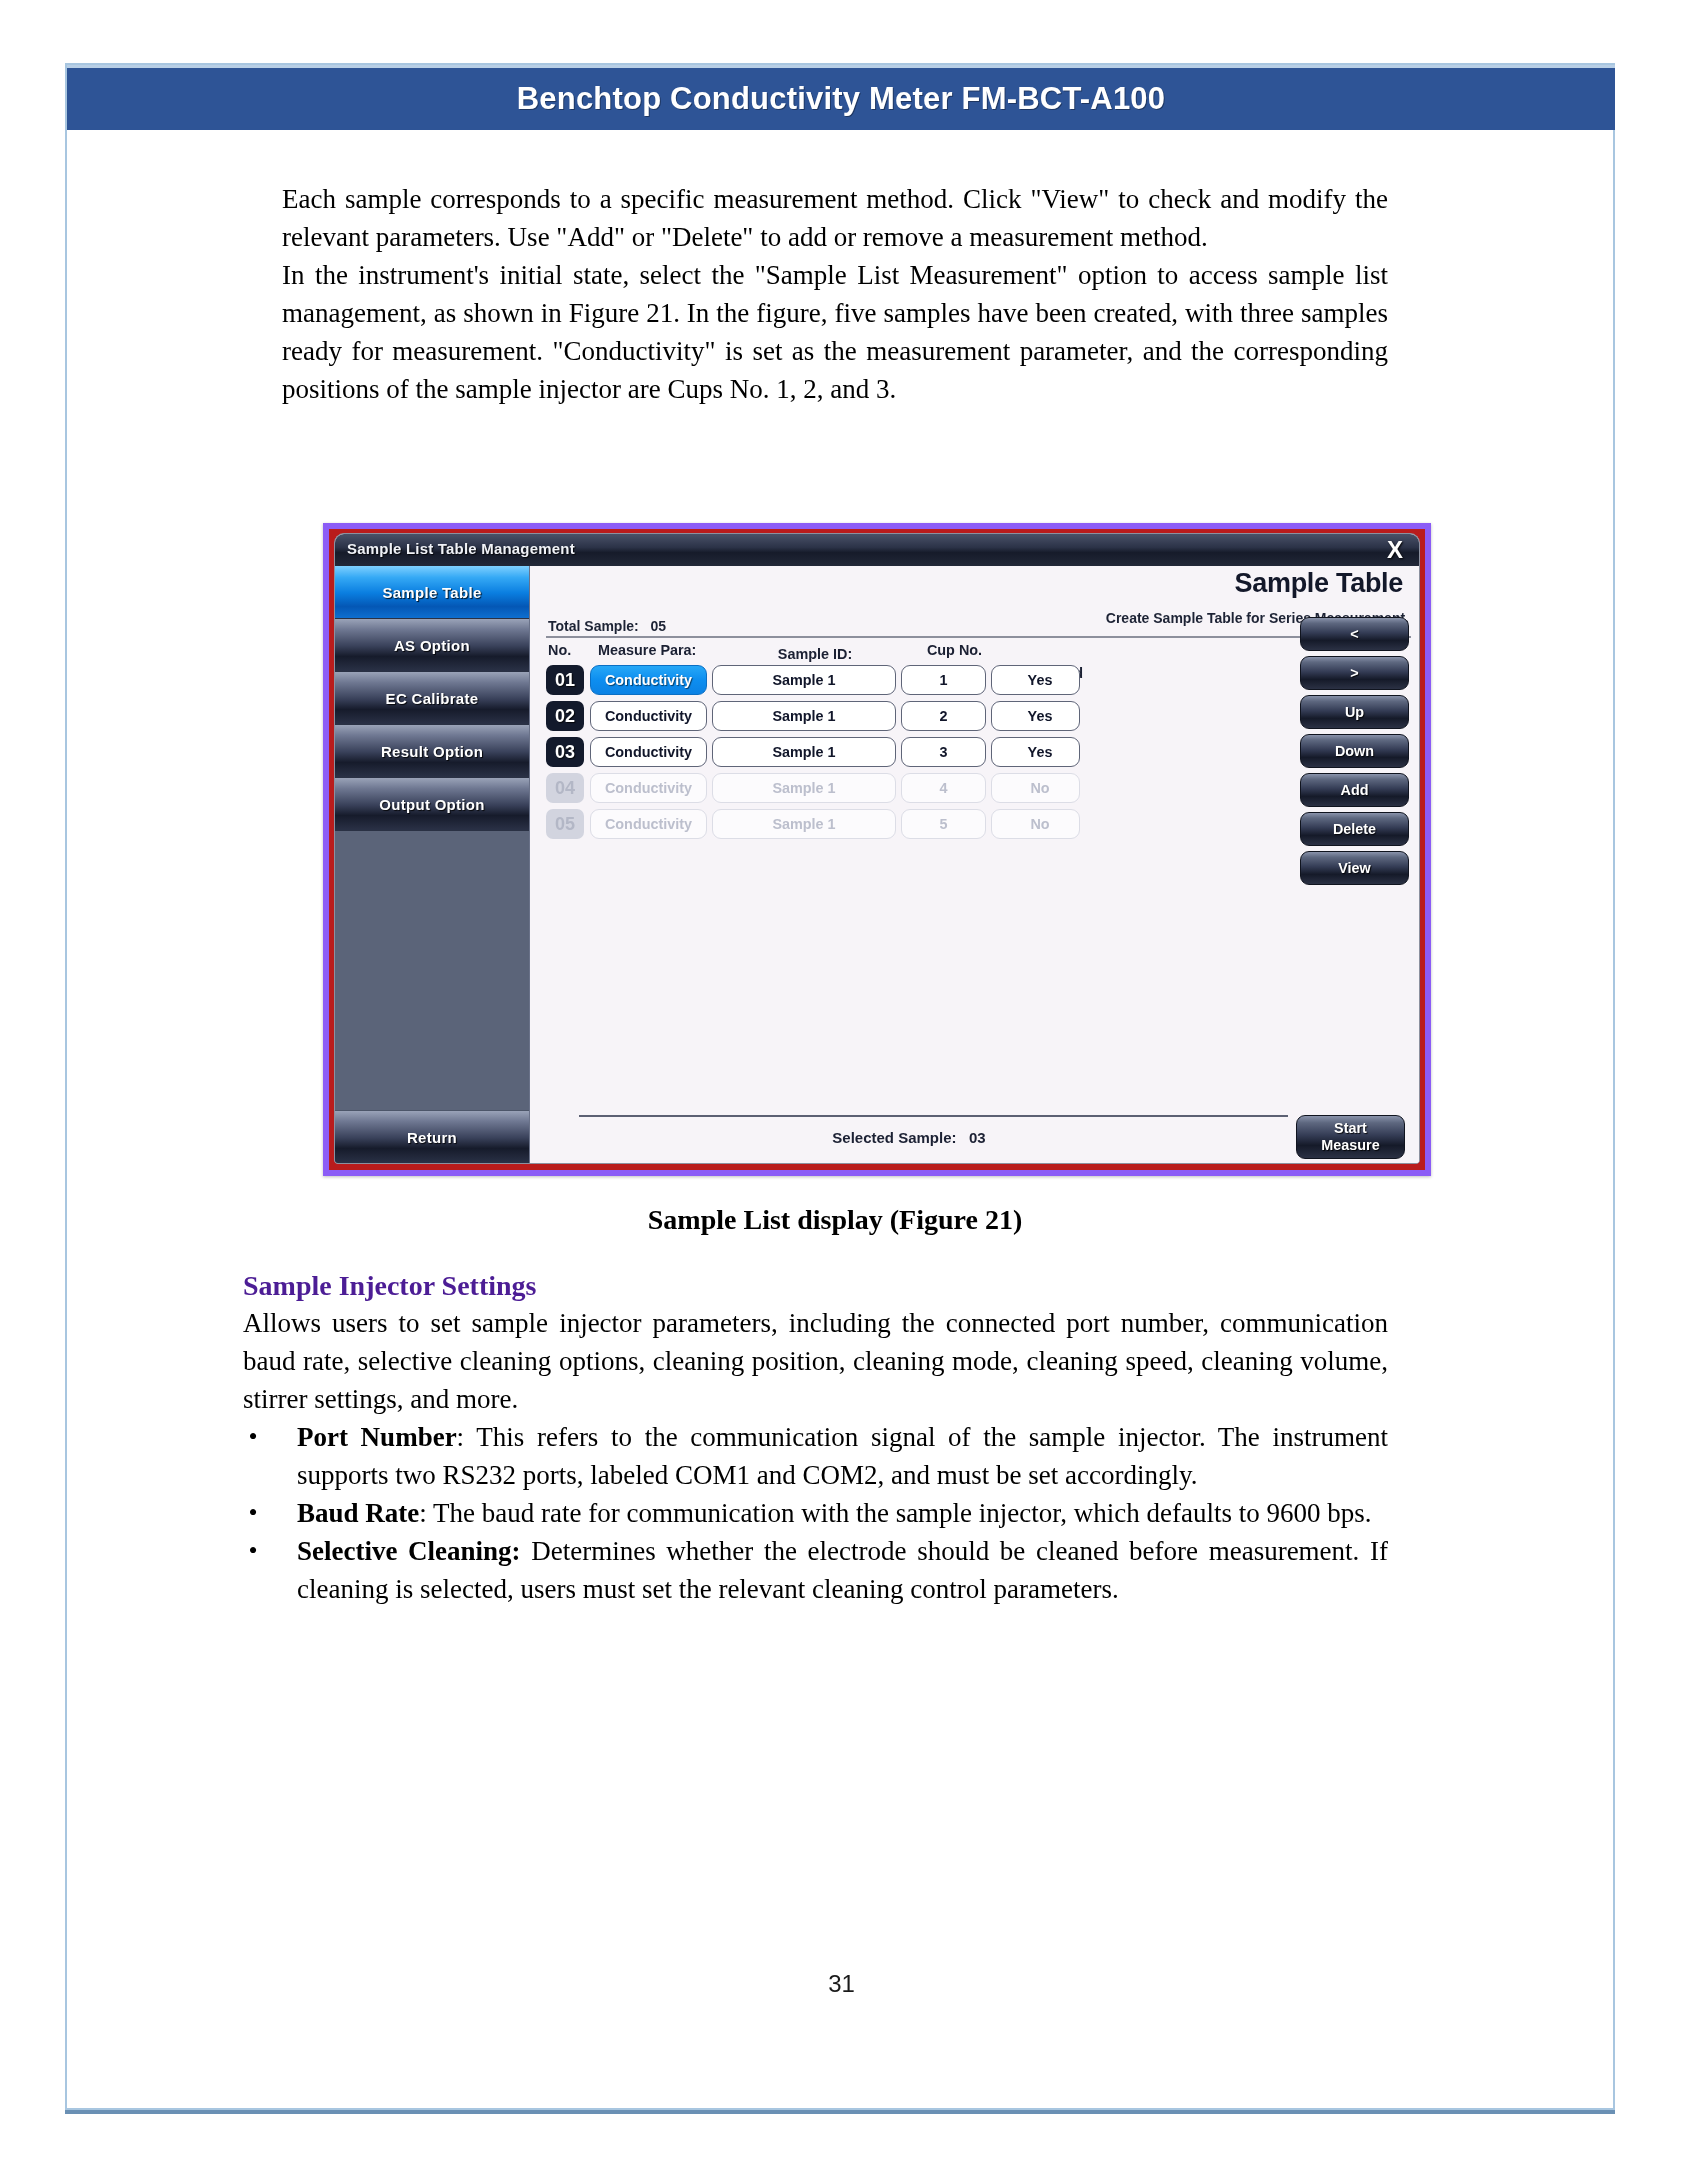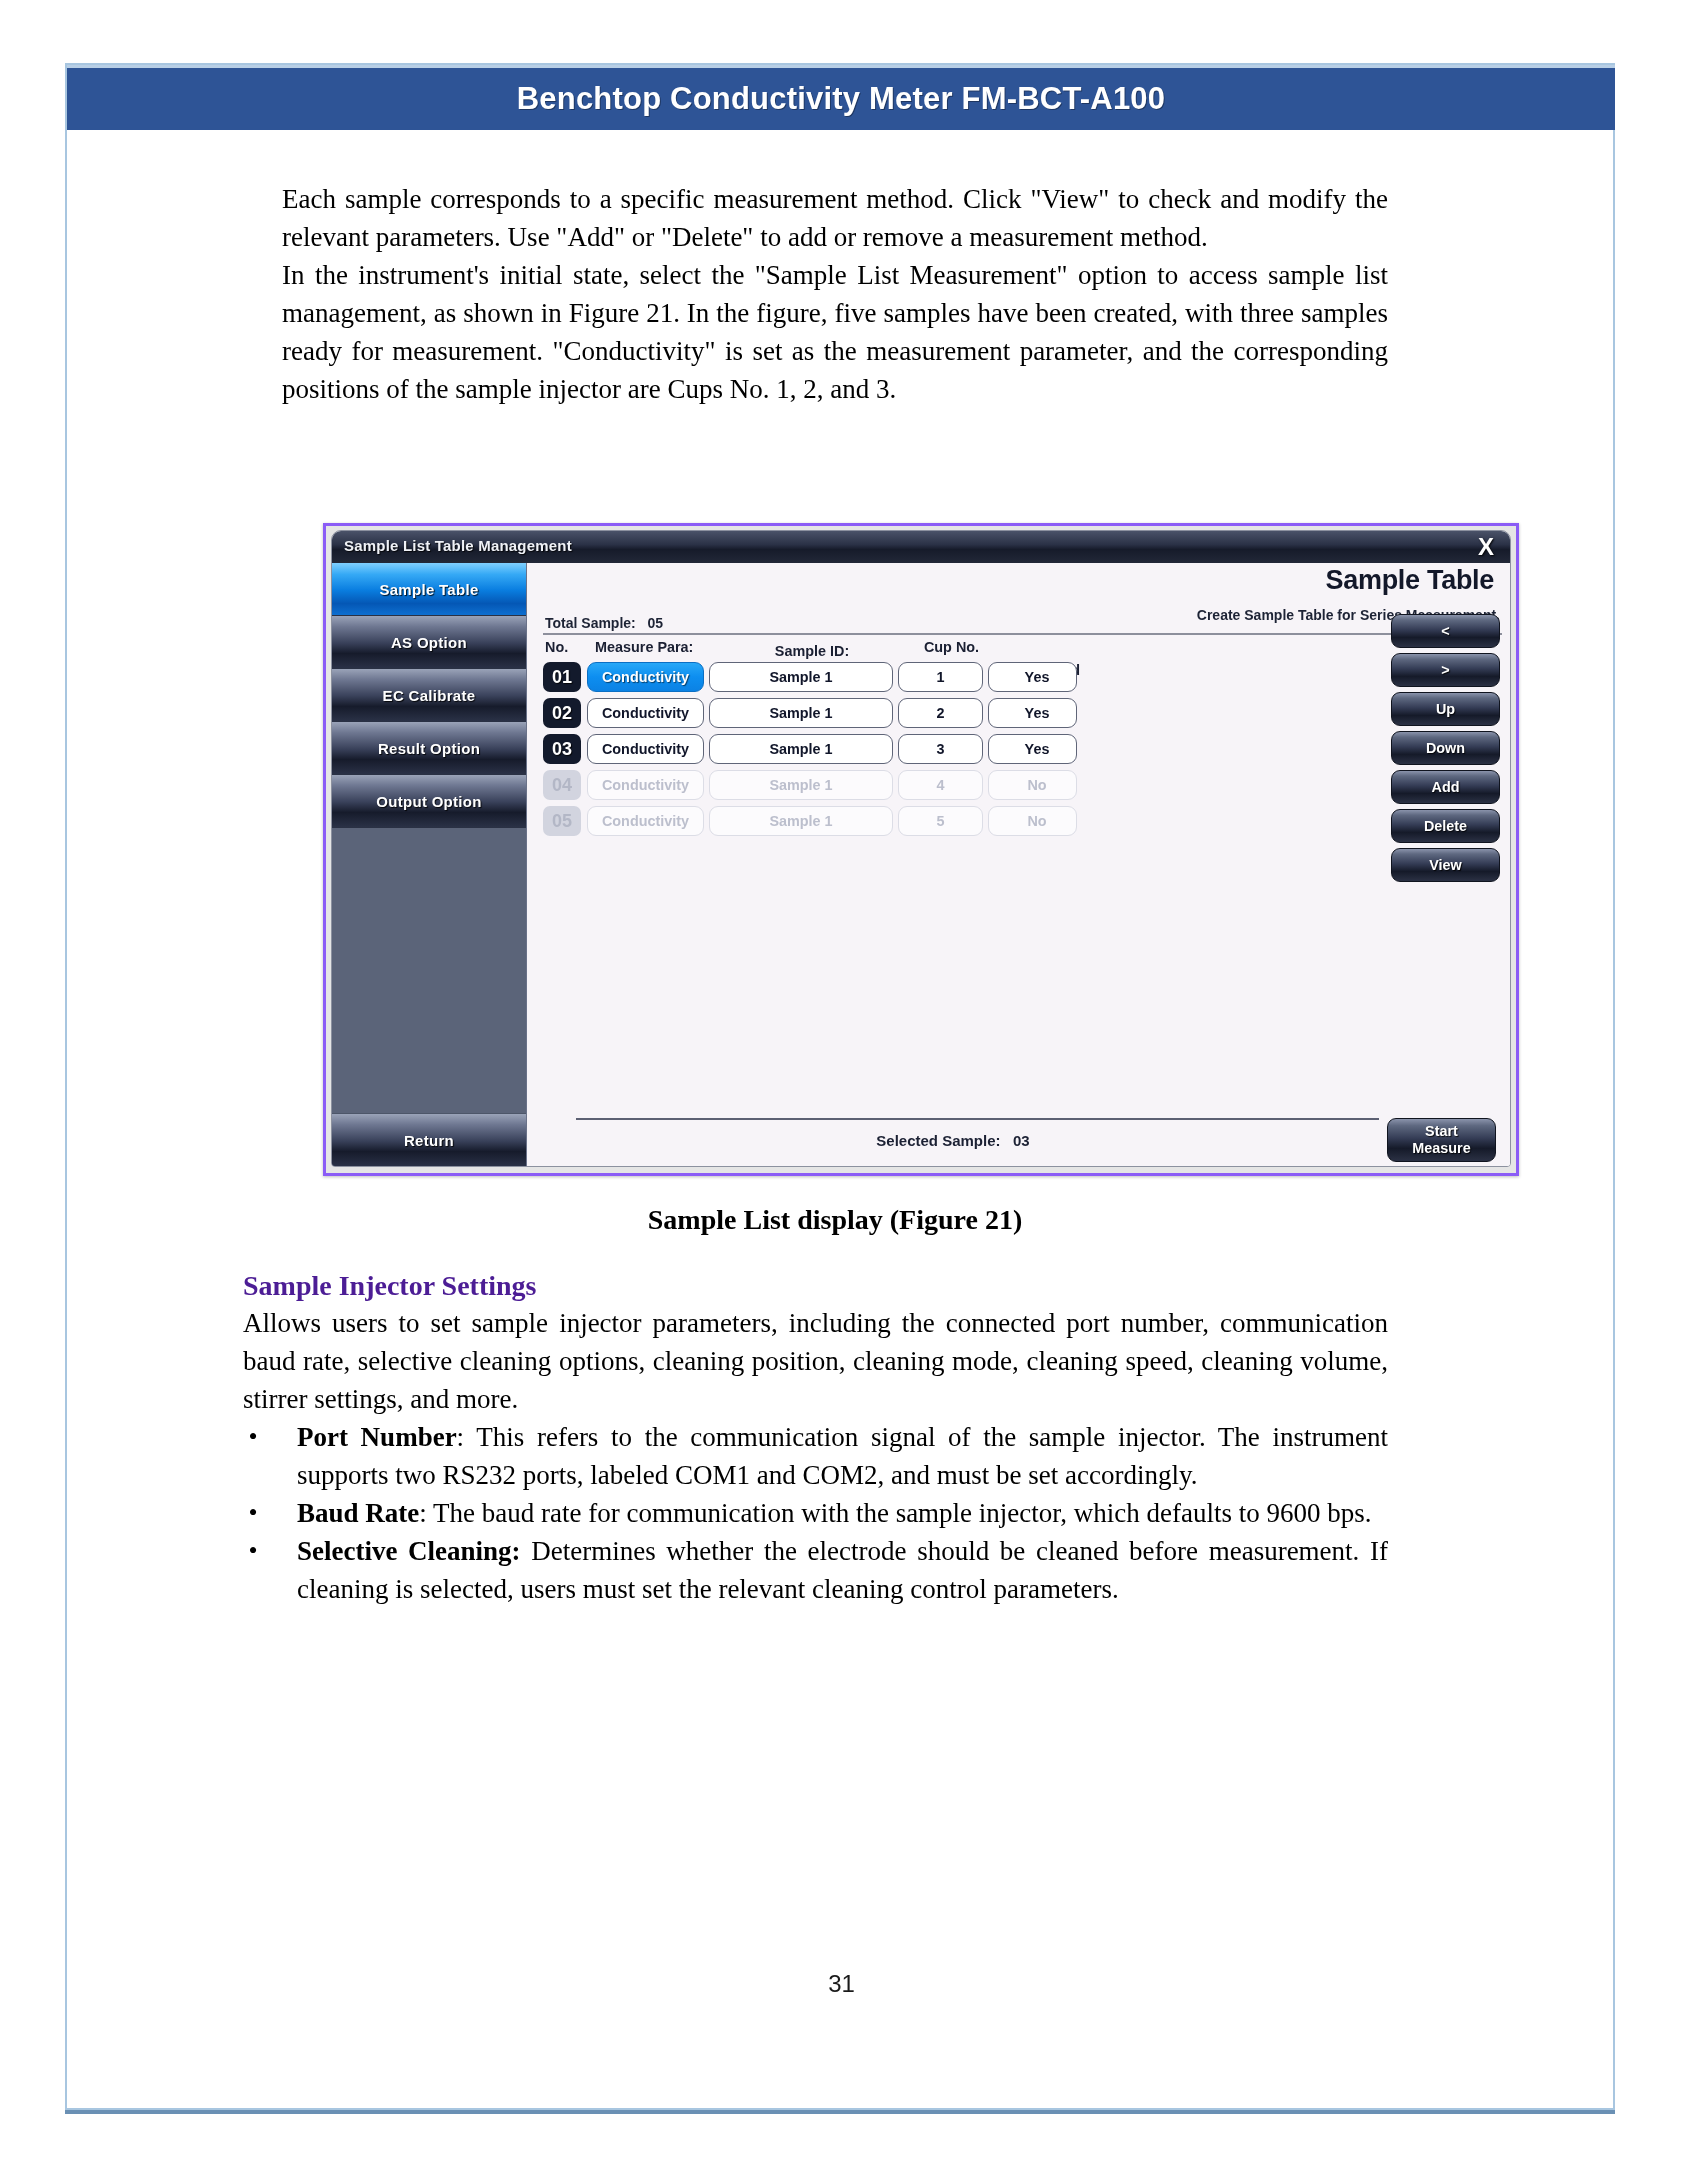--- a/index.html
+++ b/index.html
@@ -138,24 +138,24 @@
     font-family: "Liberation Sans", sans-serif;
     font-size: 24px;
     color: #1a1a1a;
   }
 
   
   #figure {
     position: absolute;
     left: 323px;
     top: 523px;
-    width: 1196px;
+    width: 1108px;
     height: 653px;
-    background: #e5e5e5;
-    border: 3px solid #8b5cf6;
+    background: #b91c1c;
+    border: 6px solid #8b5cf6;
     box-sizing: border-box;
     font-family: "Liberation Sans", sans-serif;
     box-shadow: 0 1px 3px rgba(0,0,0,0.25);
   }
   .ui-shell {
     position: absolute;
     left: 5px;
     top: 4px;
     right: 5px;
     bottom: 6px;

